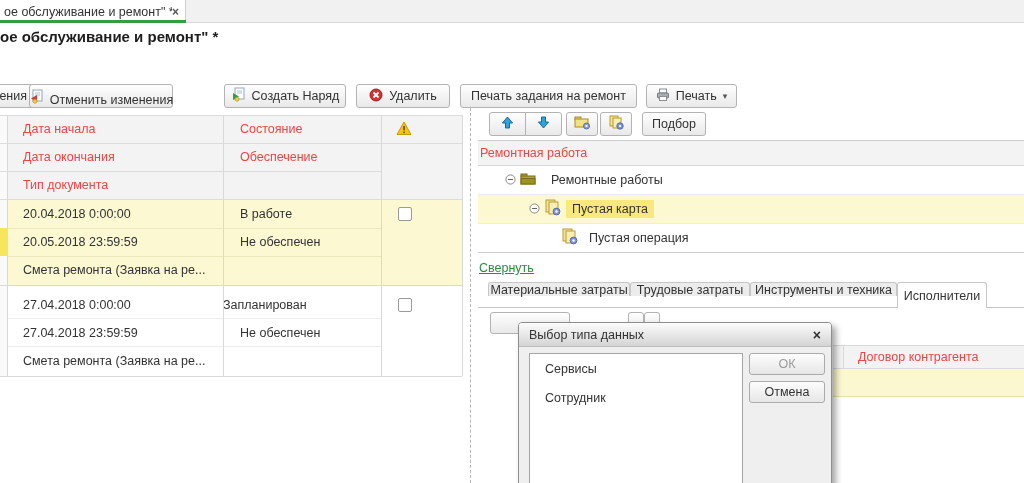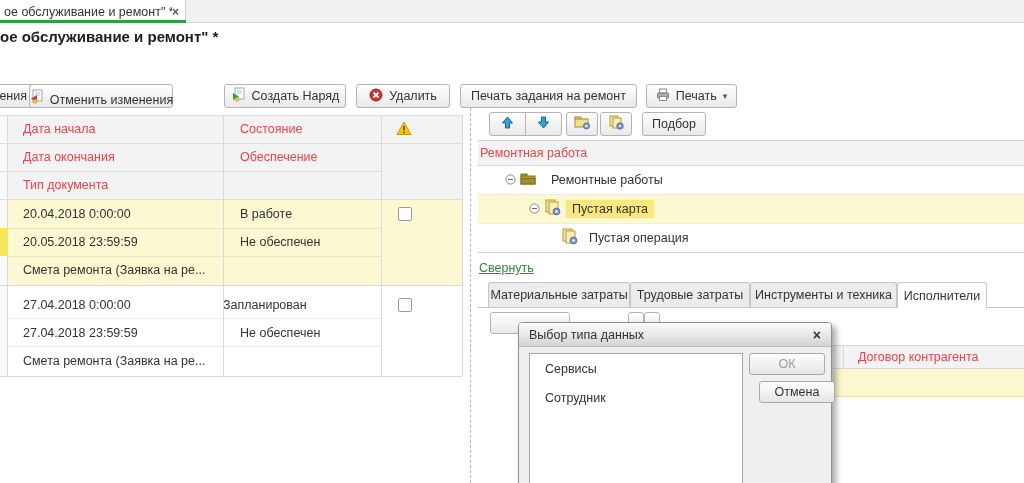--- a/index.html
+++ b/index.html
@@ -46,21 +46,21 @@
   .treehdr { left:478px; top:140px; width:546px; height:26px; background:#f3f3f3;
              border-top:1px solid #cfcfcf; border-bottom:1px solid #d9d9d9; }
   .treerow { position:absolute; left:478px; width:546px; height:28px; }
   .rowline { position:absolute; left:478px; width:546px; height:1px; background:#ececec; }
   .sel-label { position:absolute; background:#f9e87b; padding:2px 6px; }
   .expander { position:absolute; width:11px; height:11px; }
 
   .link { position:absolute; color:#2e8b3d; text-decoration:underline; cursor:pointer; }
 
   
-  .rtab { position:absolute; top:282px; height:25px; background:#ececec; border:1px solid #c6c6c6;
+  .rtab { position:absolute; top:282px; height:14px; background:#ececec; border:1px solid #c6c6c6;
           border-bottom:none; border-radius:3px 3px 0 0; display:flex; align-items:center; justify-content:center; z-index:1; }
   .rtab.active { background:#fff; height:26px; z-index:3; }
   .tabline { position:absolute; left:478px; top:307px; width:546px; height:1px; background:#c6c6c6; z-index:2; }
 
   
   .colhdr { left:833px; top:345px; width:191px; height:24px; background:#f3f3f3;
             border-top:1px solid #d9d9d9; border-bottom:1px solid #d9d9d9; }
   .yellowrow { left:833px; top:369px; width:191px; height:28px; background:#fbf7ce; border-bottom:1px solid #e6e0ac; }
 
   
@@ -316,16 +316,16 @@
     <div class="listitem">
       <span>Сервисы</span>
     </div>
     <div class="listitem">
       <span>Сотрудник</span>
     </div>
   </div>
   <div class="dlg-btn disabled" style="top:30px;">
     <span>ОК</span>
   </div>
-  <div class="dlg-btn" style="top:58px;margin-left:10px;">
+  <div class="dlg-btn" style="top:58px;">
     <span>Отмена</span>
   </div>
 </div>
 
 </body></html>

